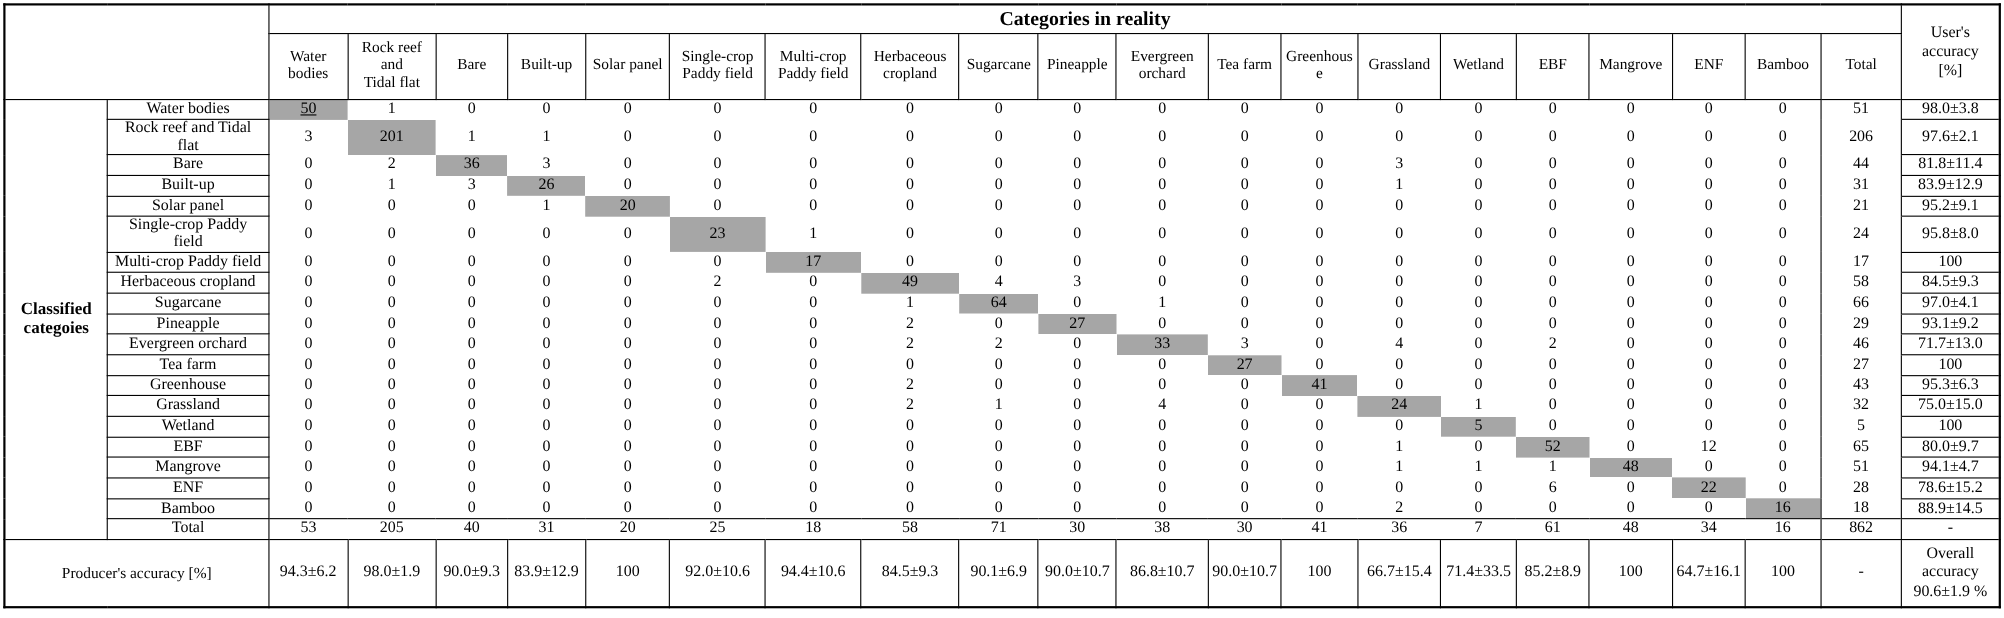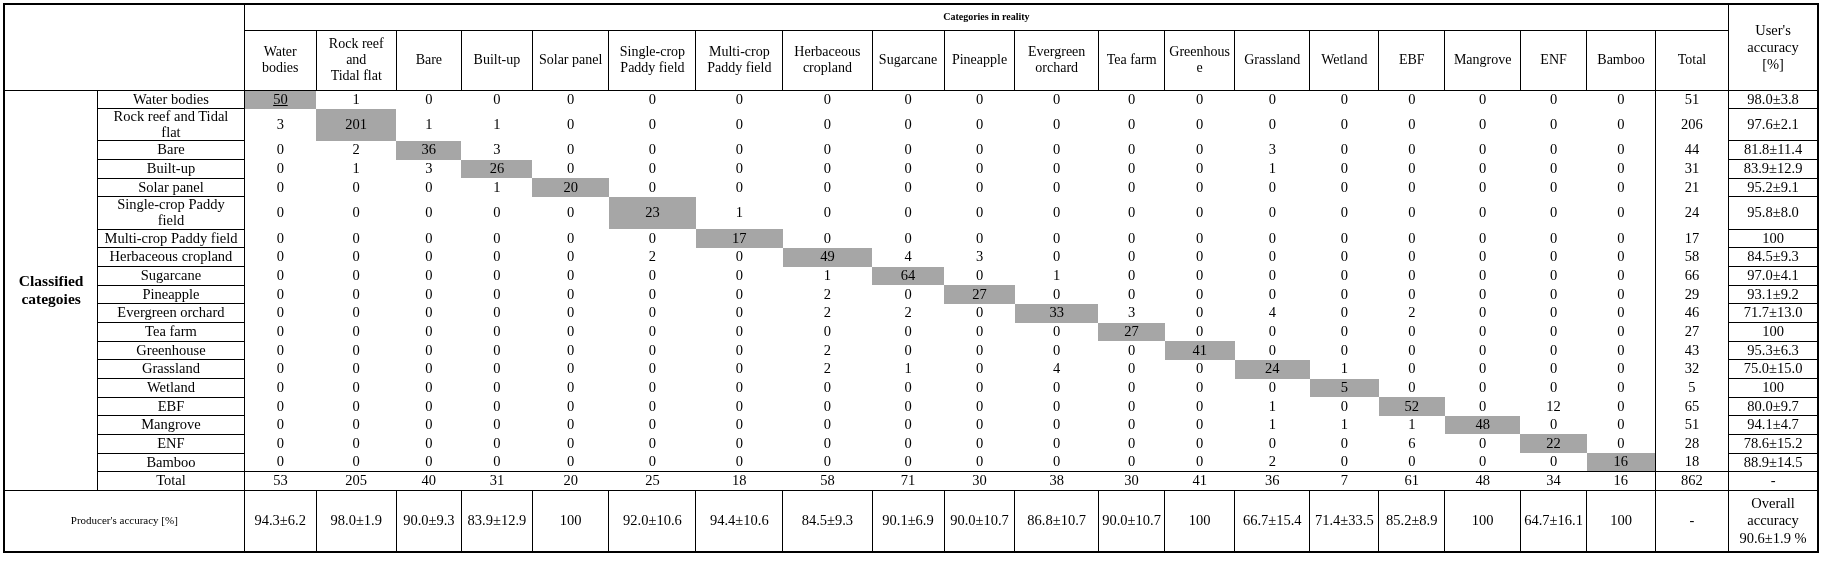--- a/index.html
+++ b/index.html
@@ -20,29 +20,29 @@
     line-height:1.08;
     padding:1px 1px;
     box-sizing:border-box;
     overflow:hidden;
     word-wrap:break-word;
   }
   
   table{border:2px solid #000;}
 
   .blank{border:1px solid #000;background:#fff;}
-  .reality-head{font-weight:bold;font-size:10px;height:26px;}
+  .reality-head{font-weight:bold;font-size:18px;height:26px;}
   .colhead{height:60px;font-size:14px;line-height:1.12;padding:1px 2px;}
   .uacc-head{font-size:14.5px;line-height:1.15;}
   .rowlabel{height:18.5px;font-size:14.5px;padding:0 4px;}
   .cls-title{font-weight:bold;font-size:15.5px;line-height:1.2;width:82px;}
   .num{height:18.5px;font-size:14.5px;}
   .diag{background:#a6a6a6;}
   .totalrow td{font-size:14.5px;}
-  .pa-label{font-size:11px;height:62px;}
+  .pa-label{font-size:14px;height:62px;}
   .pa-cell{font-size:14.5px;height:62px;}
   .overall{font-size:14.5px;line-height:1.22;}
   .noside{border-left:none;border-right:none;}
 </style>
 </head>
 <body>
 
 <div id="wrap">
   <table>
     <colgroup id="cg">

